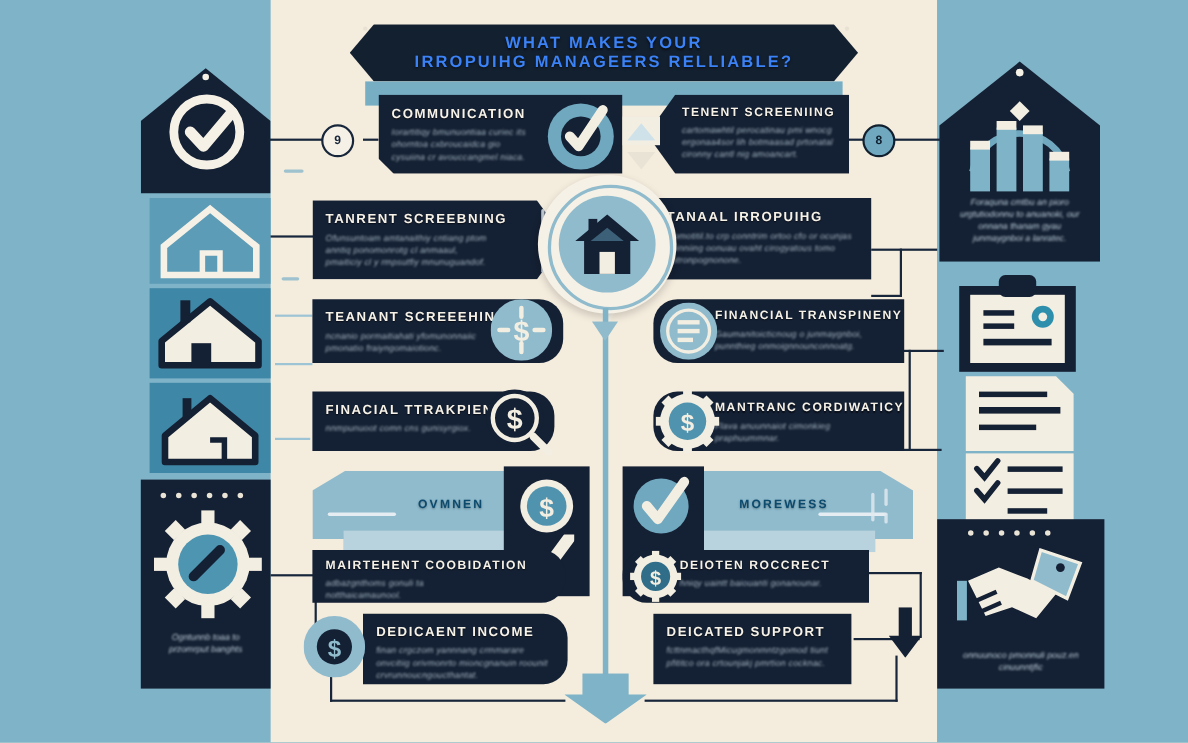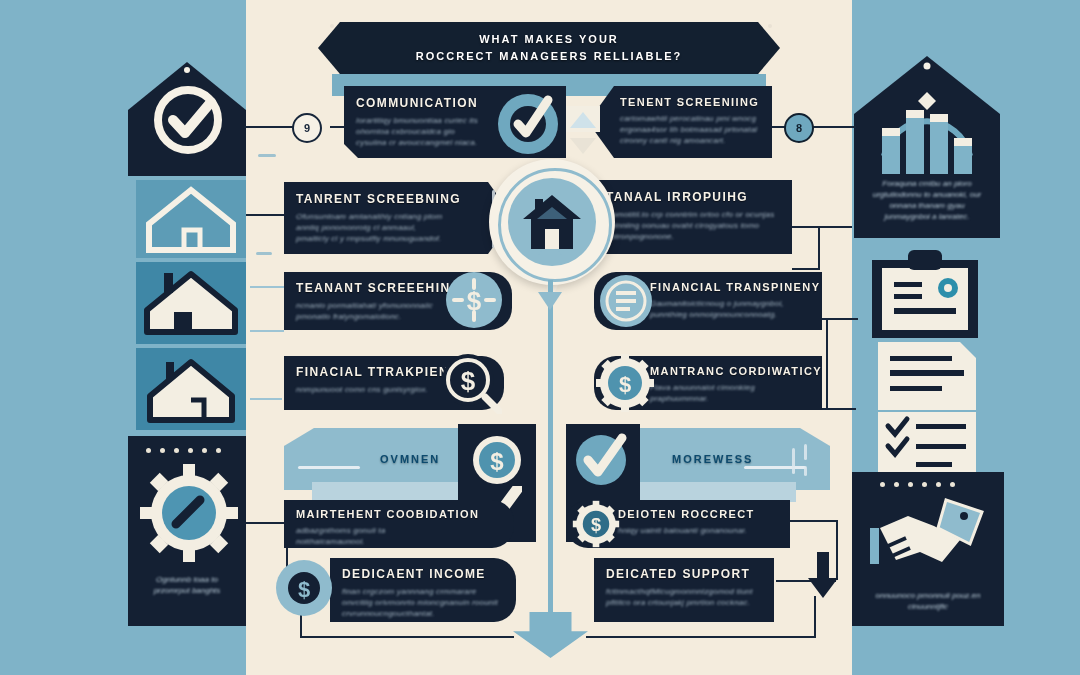--- a/index.html
+++ b/index.html
@@ -52,22 +52,22 @@
 
   
   #header-ribbon{
     position:absolute;left:318px;top:22px;width:462px;height:52px;
     background:#132030;
     clip-path:polygon(22px 0,calc(100% - 22px) 0,100% 50%,calc(100% - 22px) 100%,22px 100%,0 50%);
     display:flex;align-items:center;justify-content:center;
     box-shadow:0 2px 6px rgba(0,0,0,.25);
   }
   #header-ribbon .htxt{
-    text-align:center;color:#ffffff;font-weight:bold;
-    font-size:11px;line-height:17px;letter-spacing:2px;
+    text-align:center;color:#3b82f6;font-weight:bold;
+    font-size:15px;line-height:17px;letter-spacing:2px;
     text-shadow:0 1px 2px rgba(0,0,0,.6);
   }
   .ribbon-dot{position:absolute;width:4px;height:4px;border-radius:50%;background:#e9e2d4;top:24px;}
 
   
   #header-underbar{position:absolute;left:332px;top:74px;width:434px;height:22px;background:#78aec3;}
 
   
   #center-medallion{
     position:absolute;left:489px;top:159px;width:126px;height:126px;border-radius:50%;
@@ -280,21 +280,21 @@
       <path d="M24 62 L42 54" stroke="#142033" stroke-width="4"></path>
       <rect x="2" y="34" width="9" height="36" fill="#7fb3c8"></rect>
     </svg>
     <div class="side-cap" style="left:0;top:118px;padding:0 14px;box-sizing:border-box;">onnuunoco pmonnuli pouz.en cinuunntjfic</div>
   </div>
 
   <div id="header-underbar"></div>
   <div id="header-ribbon">
     <div class="htxt">
       <div>WHAT MAKES YOUR</div>
-      <div>ROCCRECT MANAGEERS RELLIABLE?</div>
+      <div>IRROPUIHG MANAGEERS RELLIABLE?</div>
     </div>
   </div>
   <div class="ribbon-dot" style="left:330px;"></div>
   <div class="ribbon-dot" style="left:768px;"></div>
 
   <div class="line-h" style="left:244px;top:126px;width:62px;"></div>
   <div class="line-h" style="left:330px;top:126px;width:14px;"></div>
   <div class="line-h" style="left:770px;top:126px;width:22px;"></div>
   <div class="line-h" style="left:810px;top:126px;width:46px;"></div>
 

